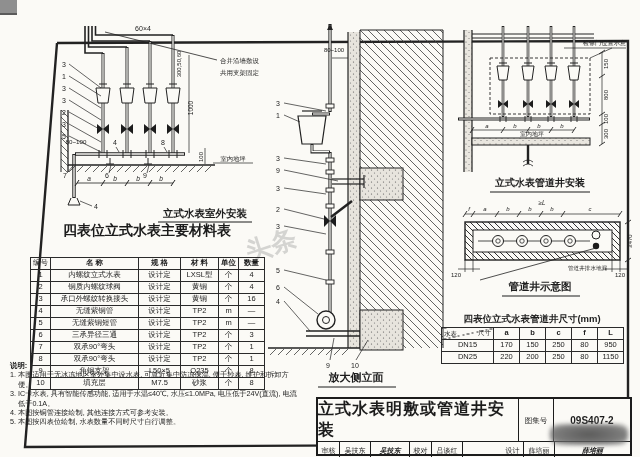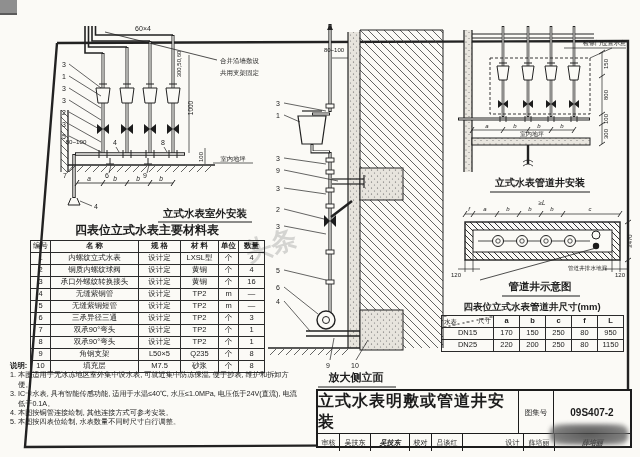--- a/index.html
+++ b/index.html
@@ -522,21 +522,21 @@
 
     <g>
       <line x1="156" y1="50" x2="40" y2="82" stroke="#222" stroke-width="0.8"></line>
       <text x="128" y="72" font-size="5.6">管道井排水地漏</text>
     </g>
     <text x="100" y="92" font-size="10.5" font-weight="bold" text-anchor="middle">管道井示意图</text>
     <line x1="62" y1="98" x2="140" y2="98" stroke="#1c1c1c" stroke-width="1.2"></line>
   </svg>
 
   <div class="abs" style="left:30px;top:222px;width:234px;">
-    <div class="tbl-title" style="font-size:12px;margin-bottom:1px;">四表位立式水表主要材料表</div>
+    <div class="tbl-title" style="font-size:14px;margin-bottom:17px;">四表位立式水表主要材料表</div>
     <table class="dwg-table" style="width:234px;">
       <colgroup>
           <col style="width:20px">
           <col style="width:88px">
           <col style="width:42px">
                 <col style="width:38px">
           <col style="width:20px">
           <col style="width:26px">
         </colgroup>
       <thead>
@@ -627,21 +627,21 @@
             <td>填充层</td>
             <td>M7.5</td>
             <td>砂浆</td>
             <td>个</td>
             <td>8</td>
           </tr>
         </tbody>
     </table>
   </div>
 
-  <div class="abs" style="left:441px;top:301px;width:182px;">
+  <div class="abs" style="left:441px;top:313px;width:182px;">
     <div class="tbl-title" style="font-size:9.5px;margin-bottom:1px;">四表位立式水表管道井尺寸(mm)</div>
     <table class="dwg-table" style="width:182px;">
       <colgroup>
           <col style="width:52px">
           <col style="width:26px">
           <col style="width:26px">
                 <col style="width:26px">
           <col style="width:26px">
           <col style="width:26px">
         </colgroup>
@@ -682,21 +682,21 @@
   <div class="abs notes" style="left:10px;top:361px;width:288px;">
     <div class="notes-title">说明:</div>
     <div>
         <div class="note-line">1. 本图适用于无冰冻地区室外集中设水表, 可就近集中防冻保温, 便于抄表, 维护和拆卸方便。</div>
         <div class="note-line">3. IC卡水表, 具有智能传感功能, 适用于水温≤40℃, 水压≤1.0MPa, 电压低于24V(直流), 电流低于0.1A。</div>
         <div class="note-line">4. 本图按铜管连接绘制, 其他连接方式可参考安装。</div>
         <div class="note-line">5. 本图按四表位绘制, 水表数量不同时尺寸自行调整。</div>
       </div>
   </div>
 
-  <div class="abs tblock" style="left:316px;top:389px;width:312px;height:55px;">
+  <div class="abs tblock" style="left:316px;top:397px;width:312px;height:55px;">
     <div class="tblock-main">
       <div class="tblock-title">立式水表明敷或管道井安装</div>
       <div class="tblock-atlas-label">图集号</div>
       <div class="tblock-atlas-no">09S407-2</div>
     </div>
     <div class="tblock-sign">
       <div style="width:21px;">审核</div>
       <div style="width:30px;">吴技东</div>
       <div style="width:38px;" class="sig">吴技东</div>
       <div style="width:21px;">校对</div>

